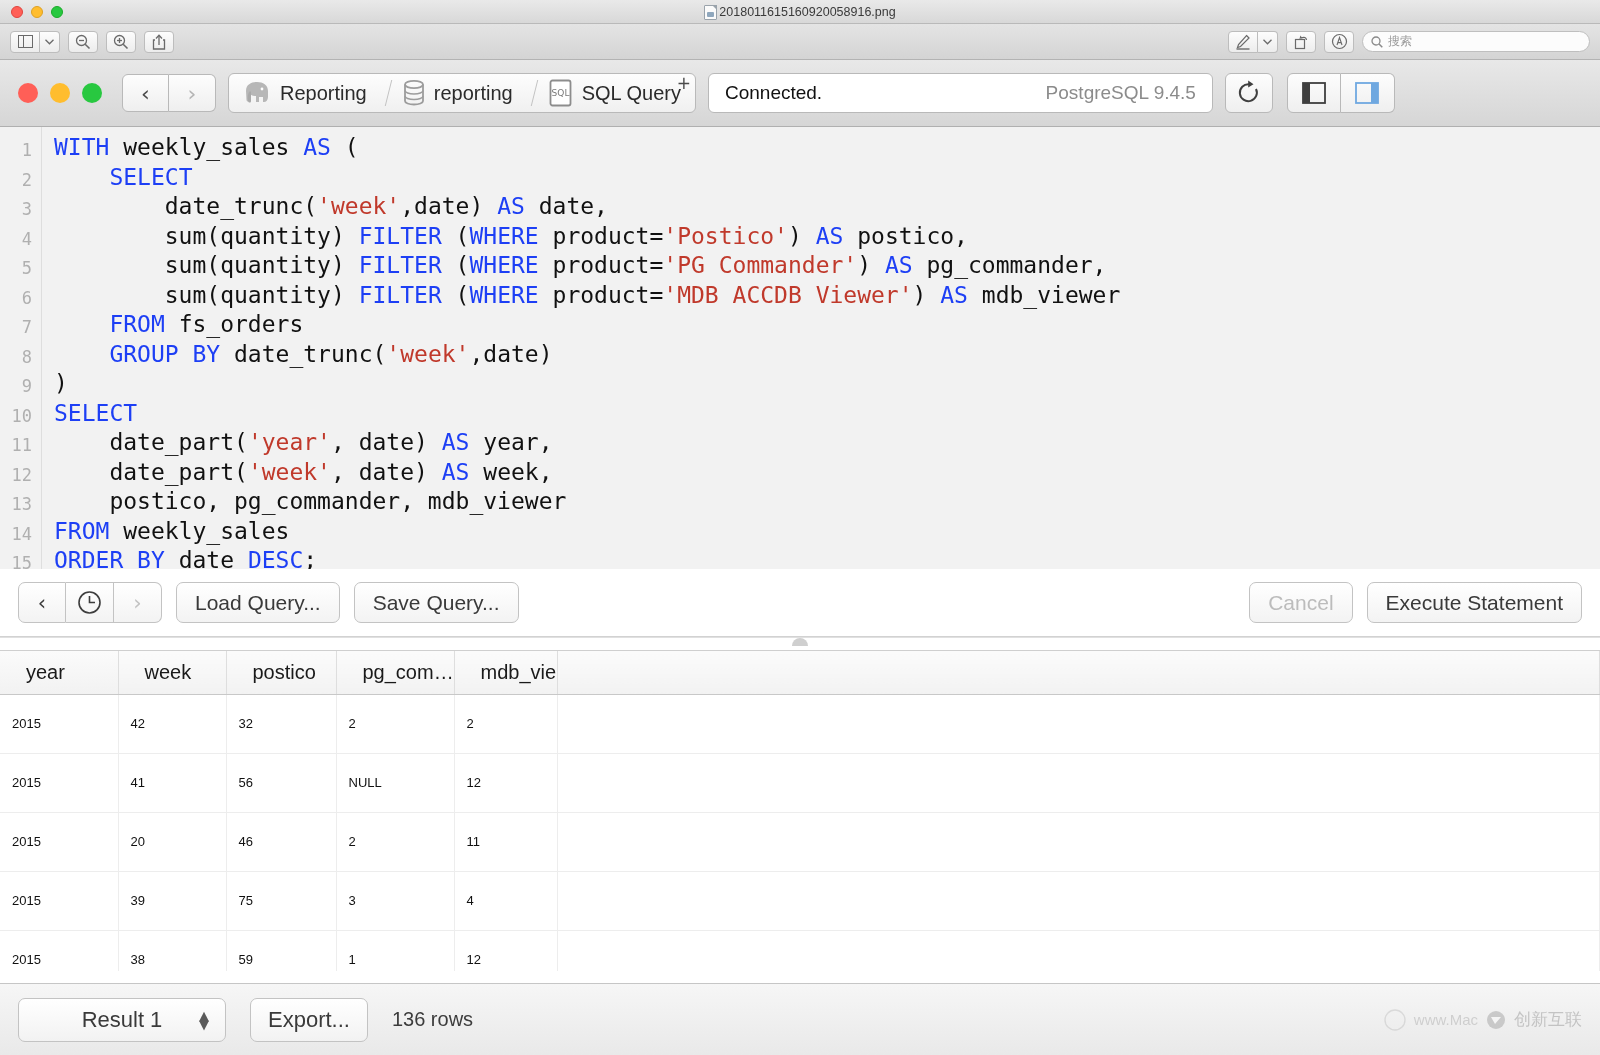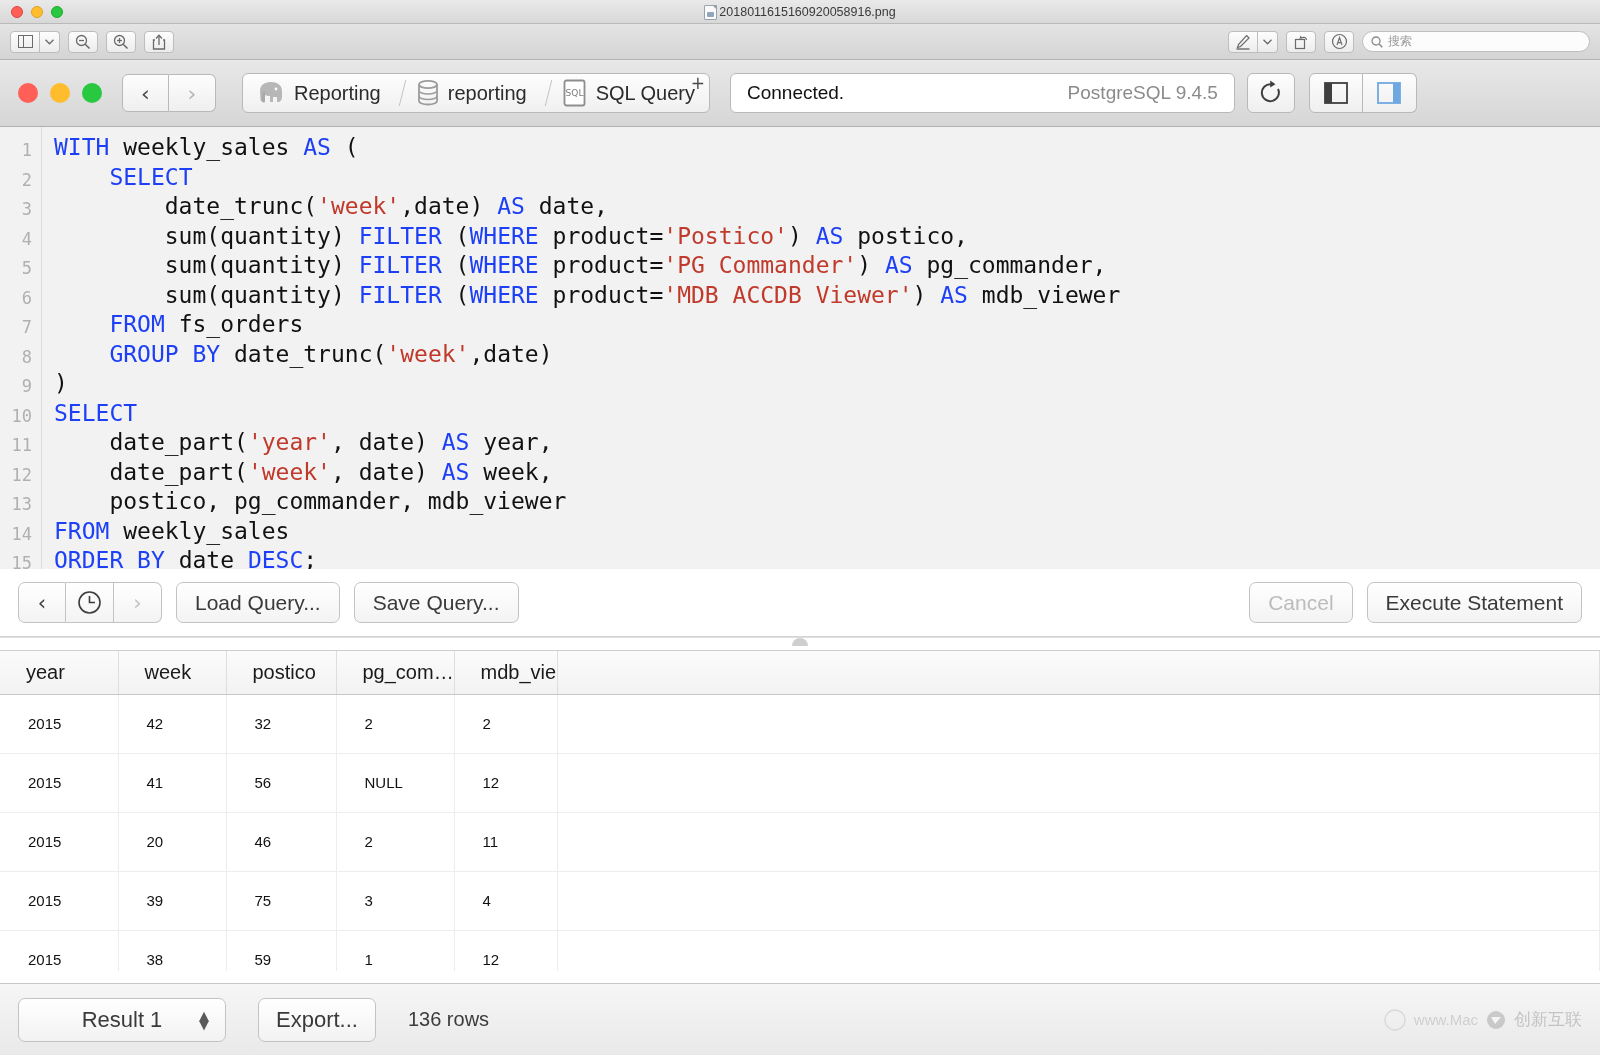--- a/index.html
+++ b/index.html
@@ -86,21 +86,21 @@
     border: 1px solid #b9b9b9; display: flex; align-items: center; justify-content: center;
     font-size: 22px; color: #4a4a4a; font-family: "DejaVu Sans", sans-serif;
   }
   .navbtn.left  { border-radius: 6px 0 0 6px; }
   .navbtn.right { border-radius: 0 6px 6px 0; border-left: none; color: #b5b5b5; }
 
   .breadcrumb {
     display: flex; align-items: center; height: 40px;
     background: linear-gradient(to bottom,#fdfdfd,#f0f0f0);
     border: 1px solid #b9b9b9; border-radius: 6px; padding: 0 4px 0 0;
-    position: relative; margin-left: 14px;
+    position: relative; margin-left: 0;
   }
   .crumb { display: flex; align-items: center; gap: 8px; padding: 0 10px 0 13px; height: 38px; position: relative; }
   .crumb-label { font-size: 20px; color: #2b2b2b; white-space: nowrap; }
   .crumb-sep {
     width: 12px; height: 38px; position: relative; flex: 0 0 auto;
   }
   .crumb-sep::after {
     content: ""; position: absolute; left: 0; top: 6px;
     width: 11px; height: 26px;
     border-right: 1px solid #c2c2c2;
@@ -111,21 +111,21 @@
     font-family: "DejaVu Sans", sans-serif; line-height: 1;
   }
 
   
   .icn { flex: 0 0 auto; display: block; }
 
   .status-field {
     height: 40px; width: 505px; background: #ffffff;
     border: 1px solid #b9b9b9; border-radius: 6px;
     display: flex; align-items: center; justify-content: space-between;
-    padding: 0 16px; margin-left: 8px;
+    padding: 0 16px; margin-left: 0;
   }
   .status-text { font-size: 19px; color: #111; }
   .status-version { font-size: 19px; color: #8b8b8b; }
 
   .icon-btn {
     width: 48px; height: 40px; border: 1px solid #b9b9b9; border-radius: 6px;
     background: linear-gradient(to bottom,#fdfdfd,#efefef);
     display: flex; align-items: center; justify-content: center;
   }
   .pane-group { display: flex; margin-left: 2px; }
@@ -204,34 +204,34 @@
   .results { position: relative; background: #fff; height: 320px; overflow: hidden; }
   table.grid { border-collapse: collapse; width: 100%; table-layout: fixed; }
   table.grid th {
     height: 43px; text-align: left; font-weight: normal;
     font-size: 20px; color: #1a1a1a; padding-left: 26px;
     background: linear-gradient(to bottom,#fbfbfb,#f2f2f2);
     border-bottom: 1px solid #c8c8c8; border-right: 1px solid #dedede;
     overflow: hidden; white-space: nowrap;
   }
   table.grid td {
-    height: 59px; font-size: 15px; color: #111; padding-left: 28px;
+    height: 59px; font-size: 13px; color: #111; padding-left: 12px;
     border-bottom: 1px solid #ededed; border-right: 1px solid #ededed;
     white-space: nowrap; overflow: hidden;
   }
   td.null { color: #bbbbbb; }
   col.c0 { width: 118px; } col.c1 { width: 108px; } col.c2 { width: 110px; }
   col.c3 { width: 118px; } col.c4 { width: 103px; } col.c5 { width: auto; }
 
   
   .bottombar {
     position: absolute; left: 0; bottom: 0; width: 1600px; height: 72px;
     background: linear-gradient(to bottom,#f6f6f6,#e9e9e9);
     border-top: 1px solid #c6c6c6;
-    display: flex; align-items: center; padding: 0 18px; gap: 32px;
+    display: flex; align-items: center; padding: 0 18px; gap: 24px;
   }
   .select-pill {
     width: 208px; height: 44px; border-radius: 7px;
     background: linear-gradient(to bottom,#ffffff,#f2f2f2);
     border: 1px solid #c3c3c3; display: flex; align-items: center;
     justify-content: center; position: relative; font-size: 22px; color: #3a3a3a;
   }
   .stepper { position: absolute; right: 16px; display: flex; flex-direction: column;
              line-height: 9px; font-size: 13px; color: #5a5a5a;
              font-family: "DejaVu Sans", sans-serif; }

